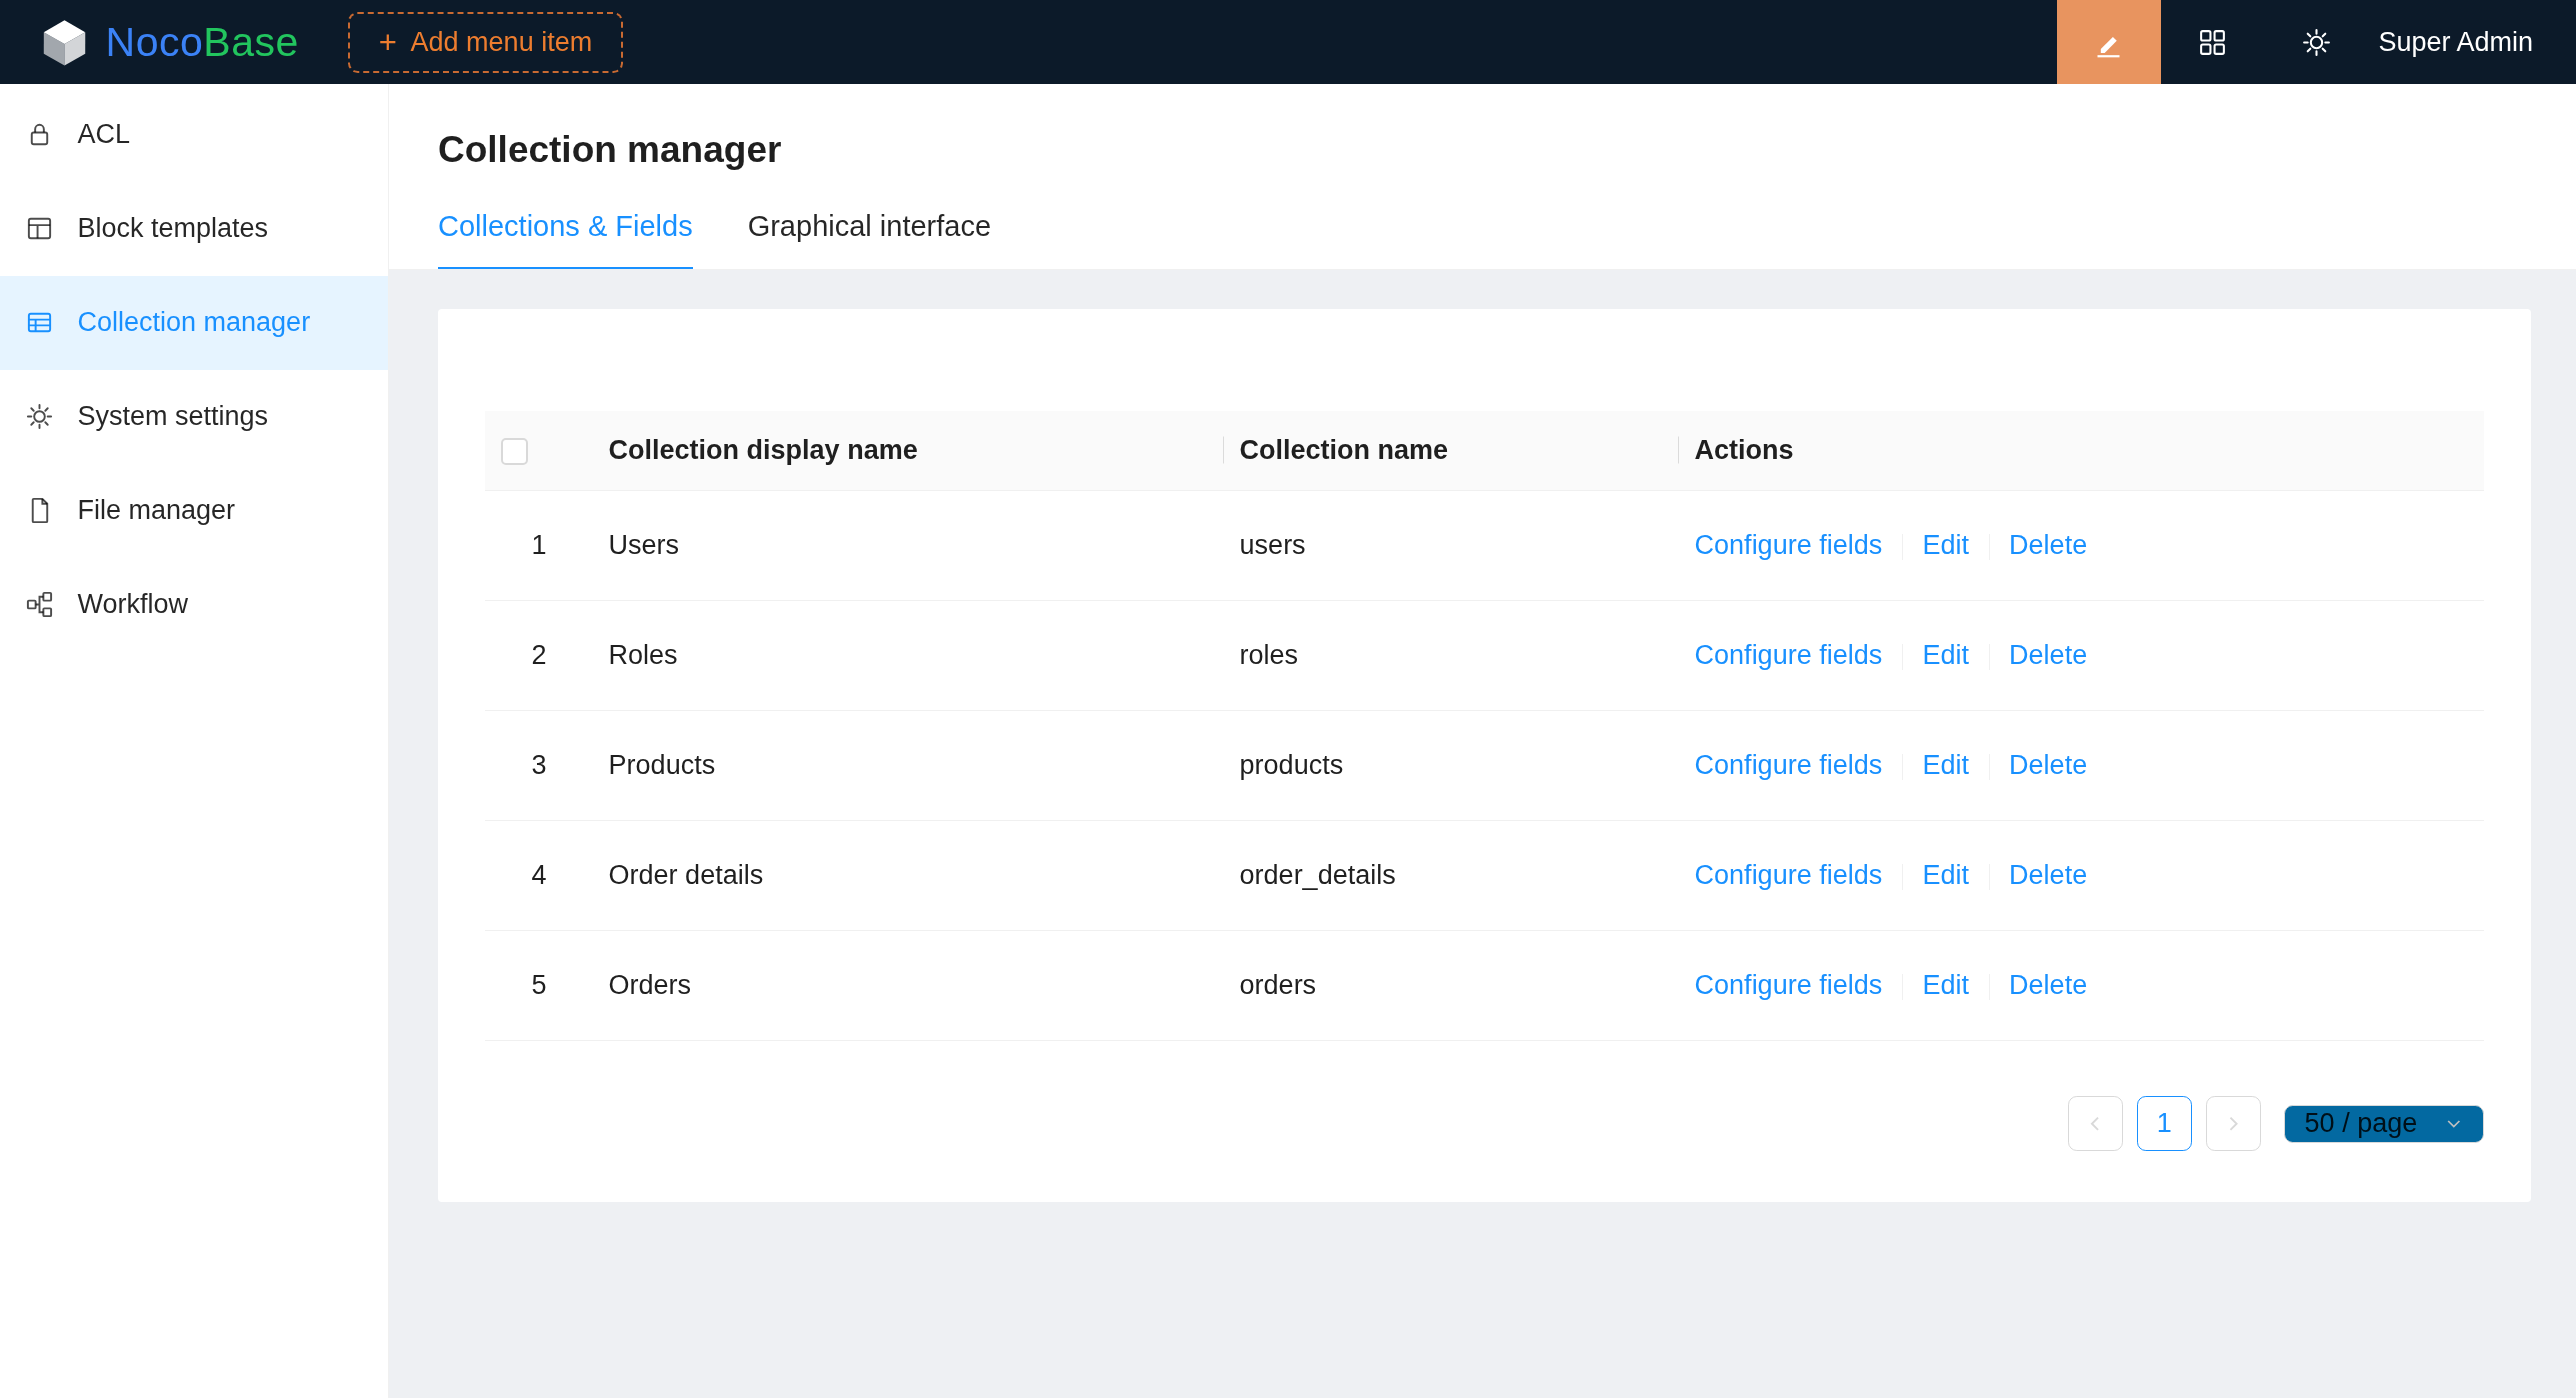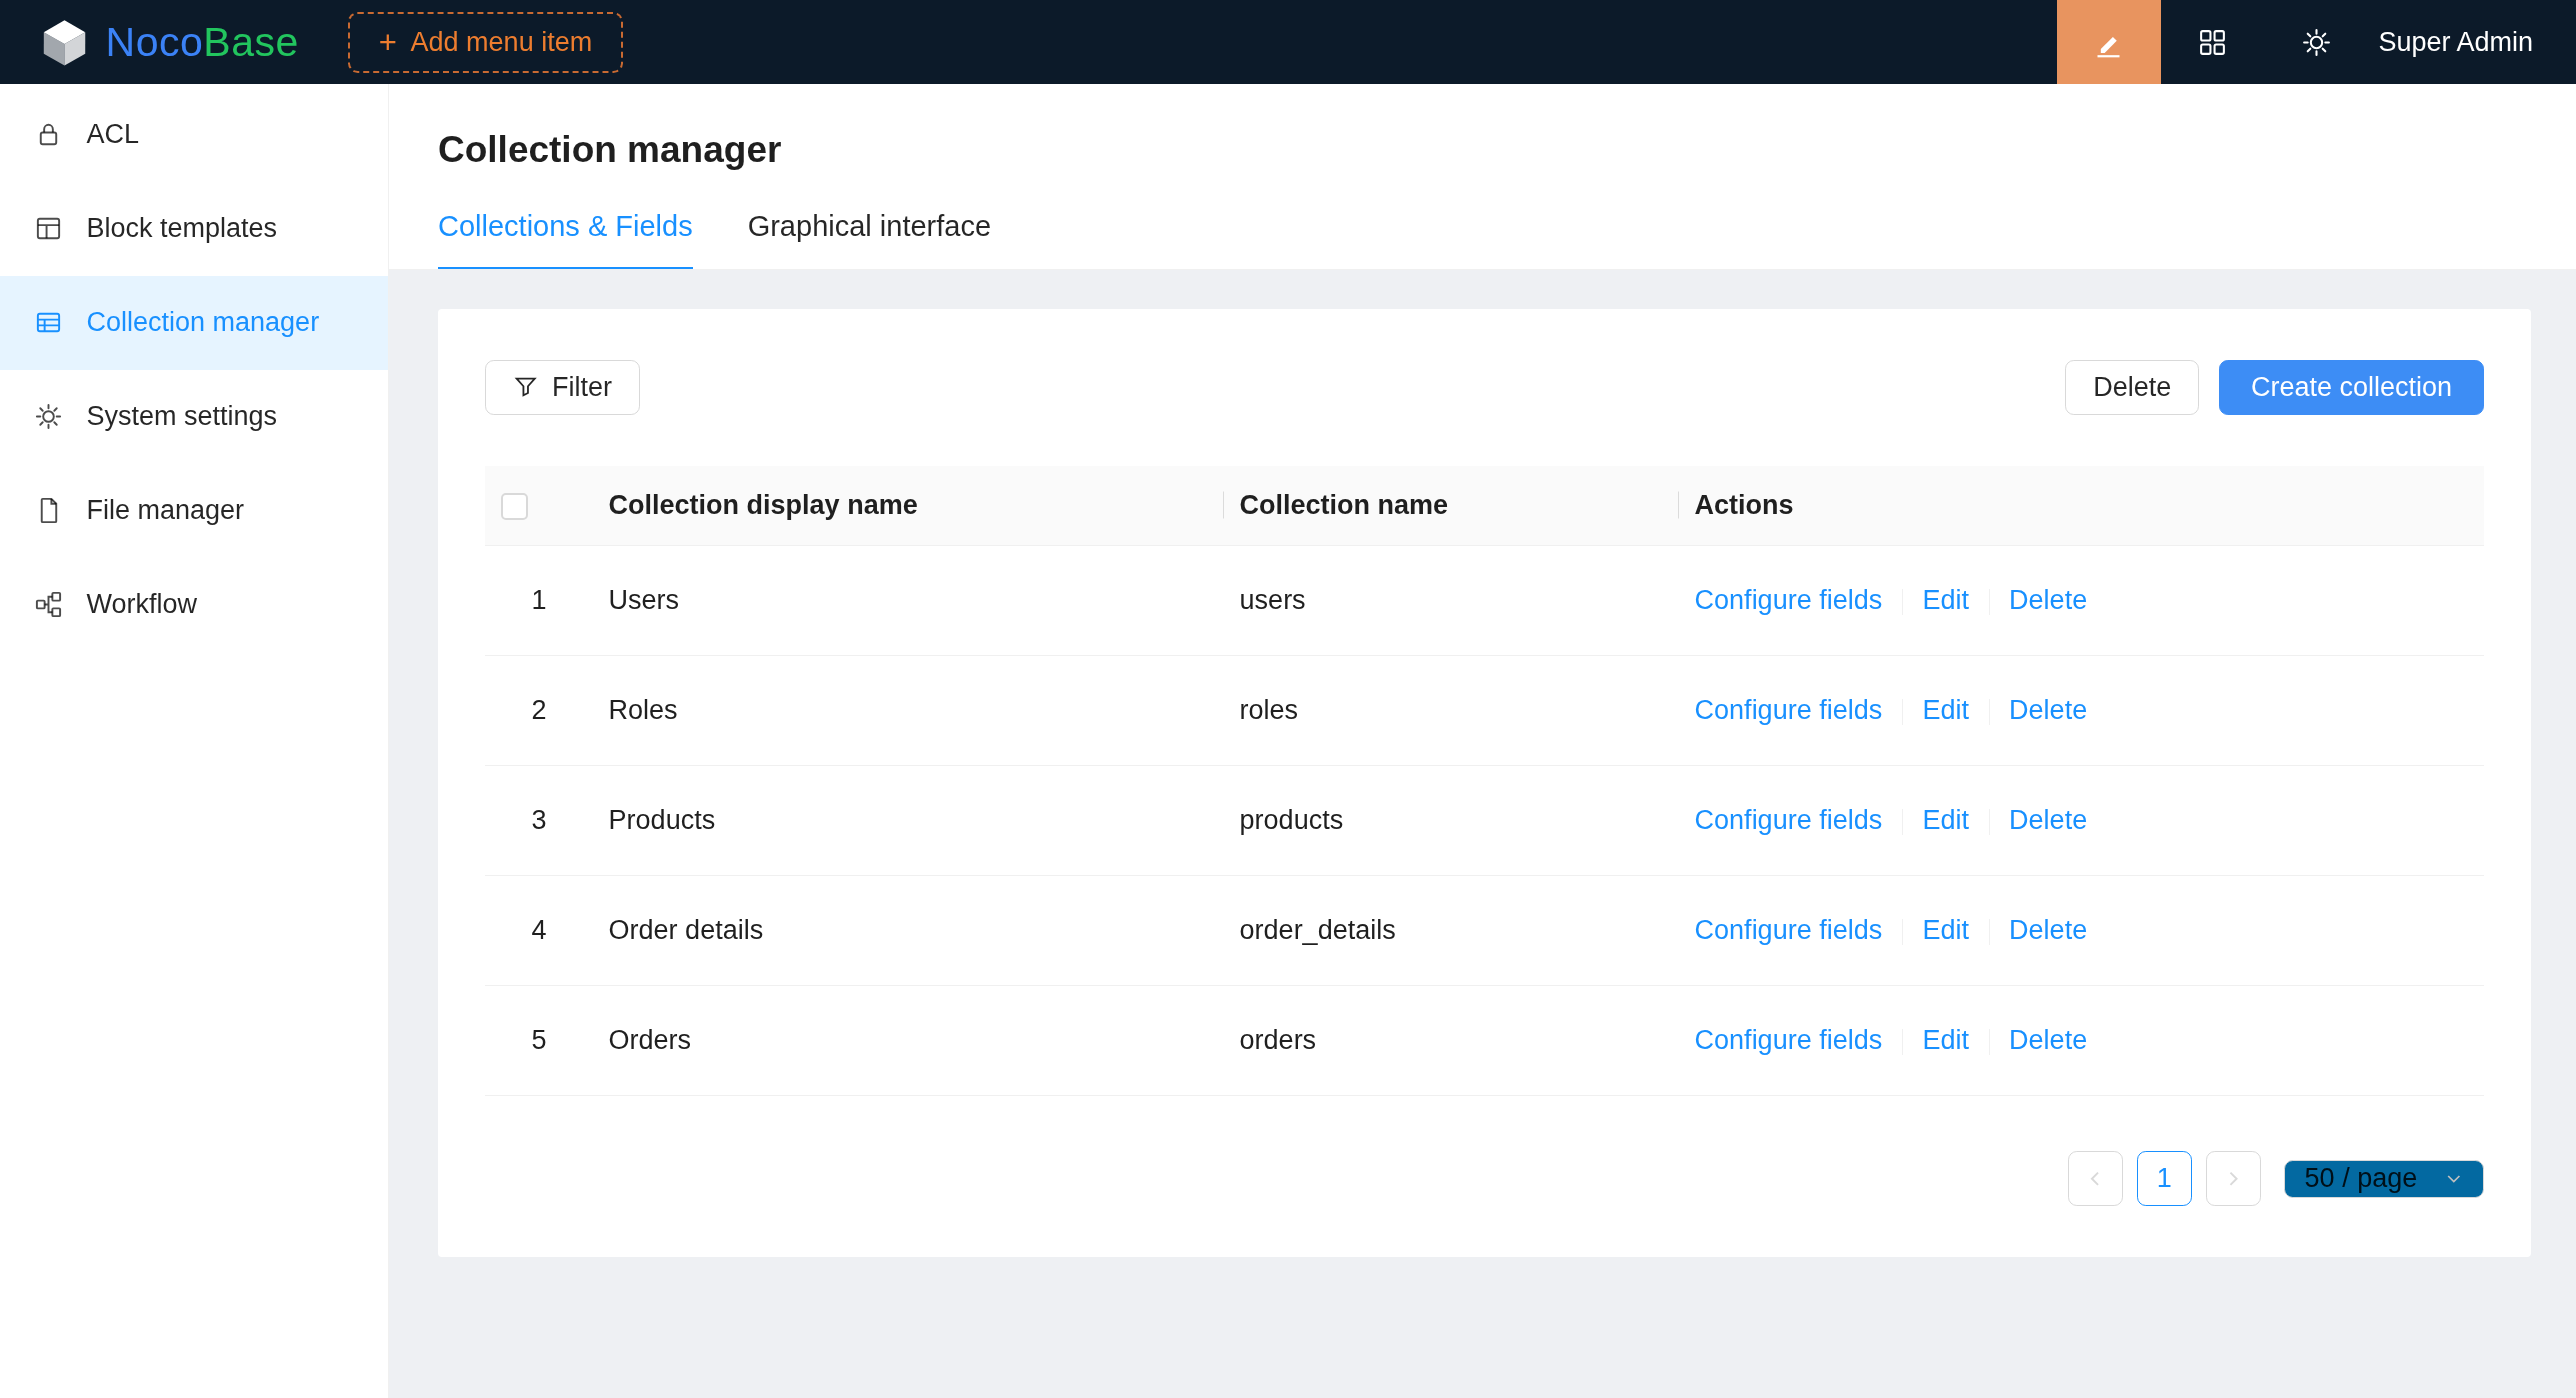--- a/index.html
+++ b/index.html
@@ -34,21 +34,21 @@
   .user { font-size: 27px; color: #fff; padding: 0 43px 0 9.8px; cursor: pointer; white-space: nowrap; }
 
   
   .shell { display: flex; height: 1314px; }
   .sidebar {
     width: 389px; background: #fff; border-right: 1px solid #f0f0f0;
     padding-top: 3.9px; flex-shrink: 0;
   }
   .side-item {
     height: 94px; display: flex; align-items: center; gap: 23.5px;
-    padding-left: 34px; font-size: 27px; color: rgba(0,0,0,.85); cursor: pointer;
+    padding-left: 25px; font-size: 27px; color: rgba(0,0,0,.85); cursor: pointer;
   }
   .side-item svg { color: rgba(0,0,0,.7); flex-shrink: 0; }
   .side-item.active { background: #e6f4ff; color: #1890ff; }
   .side-item.active svg { color: #1890ff; }
 
   .main { flex: 1; display: flex; flex-direction: column; min-width: 0; }
   .page-head { background: #fff; }
   .page-title { font-size: 37px; font-weight: 700; color: rgba(0,0,0,.88); padding: 45px 0 0 49px; }
   .tabbar { display: flex; gap: 55px; padding: 39px 0 0 49px; border-bottom: 1px solid #f0f0f0; }
   .tab {
@@ -208,36 +208,20 @@
       <h1 class="page-title">Collection manager</h1>
       <div class="tabbar">
         <div class="tab active">Collections &amp; Fields</div>
         <div class="tab">Graphical interface</div>
       </div>
     </div>
 
     <div class="content">
       <div class="card">
 
-        <div class="card-toolbar">
-          <button class="btn btn-default">
-            <svg width="25.4" height="25.4" viewBox="0 0 28 28" fill="none" stroke="currentColor" stroke-width="2">
-              <path d="M4 5 h20 l-7.5 8.5 V21 l-5 2.5 V13.5 z"></path>
-            </svg>
-            <span>Filter</span>
-          </button>
-          <div class="toolbar-right">
-            <button class="btn btn-default">
-              <span>Delete</span>
-            </button>
-            <button class="btn btn-primary">
-              <span>Create collection</span>
-            </button>
-          </div>
-        </div>
 
         <table class="grid">
           <colgroup>
             <col class="col-check">
               <col class="col-display">
               <col class="col-name">
               <col>
           </colgroup>
           <thead>
             <tr>

